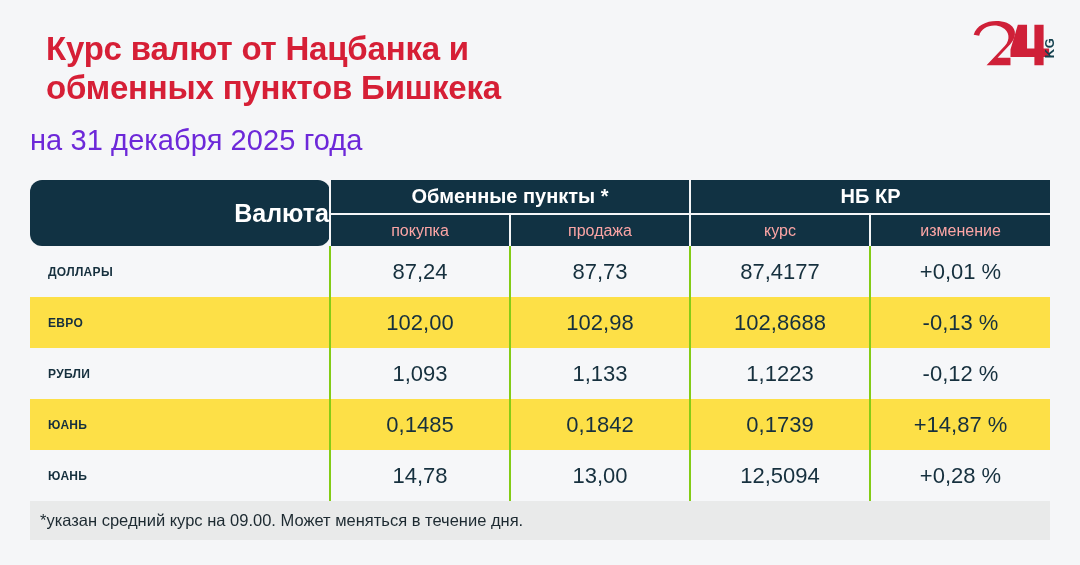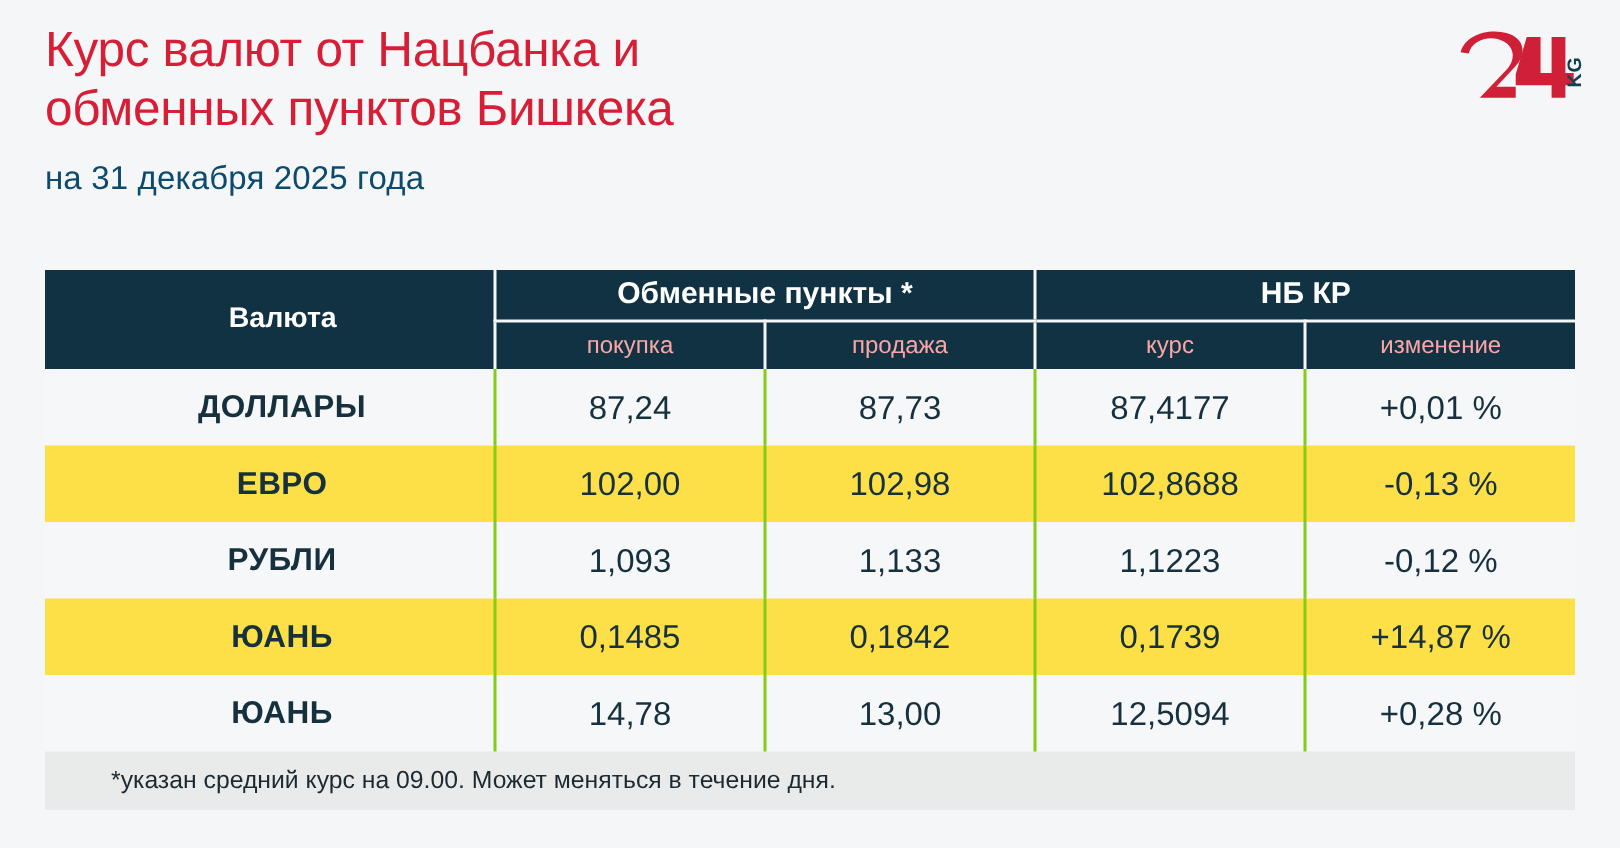--- a/index.html
+++ b/index.html
@@ -20,31 +20,31 @@
   
   .page-header {
     position: absolute;
     left: 30px;
     top: 14px;
     width: 700px;
   }
   .title {
     font-size: 33px;
     line-height: 1.18;
-    font-weight: normal;
+    font-weight: bold;
     color: #d61f36;
     letter-spacing: -0.2px;
-    margin: 0;
+    margin: 16px;
     white-space: pre-line;
   }
   .subtitle {
     margin: 14px 0 0 0;
-    font-size: 22px;
+    font-size: 29px;
     font-weight: normal;
-    color: #0c4a6e;
+    color: #6d28d9;
     letter-spacing: 0.1px;
   }
 
   
   .logo {
     position: absolute;
     right: 16px;
     top: 18px;
     width: 96px;
     height: 58px;
@@ -68,24 +68,25 @@
   .rates-table col.c-chg   { width: 180px; }
 
   thead th {
     background: #113243;
     color: #ffffff;
     font-weight: bold;
     padding: 0;
     margin: 0;
   }
   .th-currency {
-    text-align: center;
+    text-align: right;
     padding-left: 18px;
-    font-size: 19px;
-    vertical-align: middle;
+    font-size: 25px;
+    vertical-align: middle;
+    border-radius: 12px;
   }
   .th-group {
     height: 33px;
     font-size: 20px;
     text-align: center;
     border-left: 2px solid #f5f6f8;
     border-bottom: 2px solid #f5f6f8;
     vertical-align: middle;
   }
   .th-sub {
@@ -100,35 +101,35 @@
 
   tbody td {
     height: 49px;
     font-size: 22px;
     text-align: center;
     vertical-align: middle;
     border-left: 2px solid #84cc16;
     color: #16303e;
   }
   tbody td.cur-name {
-    text-align: center;
+    text-align: left;
     padding-left: 18px;
-    font-size: 21px;
+    font-size: 12px;
     font-weight: bold;
     letter-spacing: 0.3px;
     border-left: none;
   }
   tbody tr.odd td  { background: #f6f7f9; }
   tbody tr.even td { background: #fde047; }
 
   tfoot td {
     background: #e9eaea;
     height: 37px;
     text-align: left;
-    padding-left: 44px;
+    padding-left: 10px;
     font-size: 16.5px;
     color: #1d2a31;
     border: none;
     vertical-align: middle;
   }
 </style>
 </head>
 <body>
 
 <div class="page-header">

